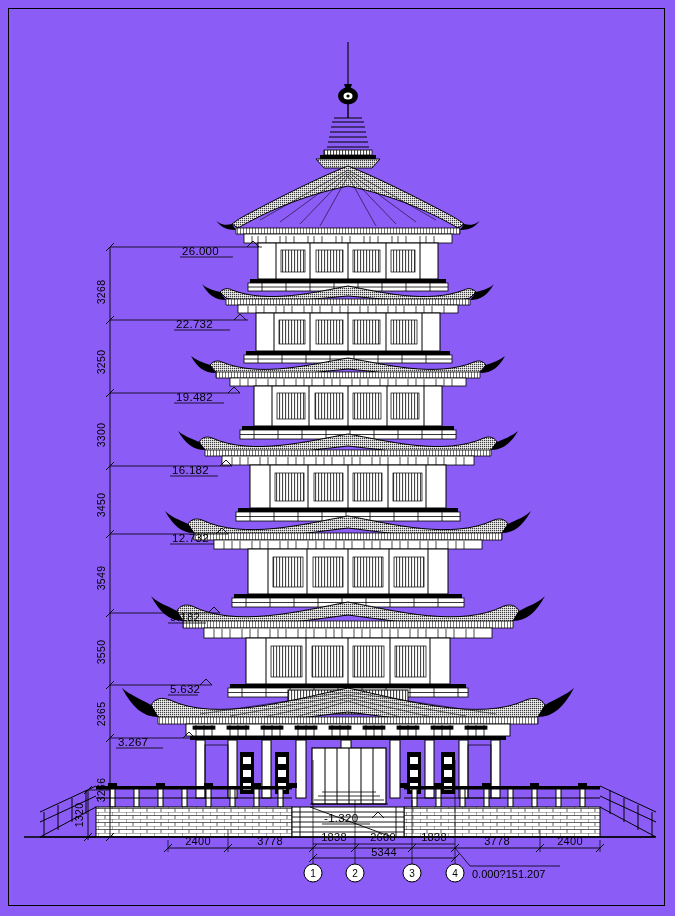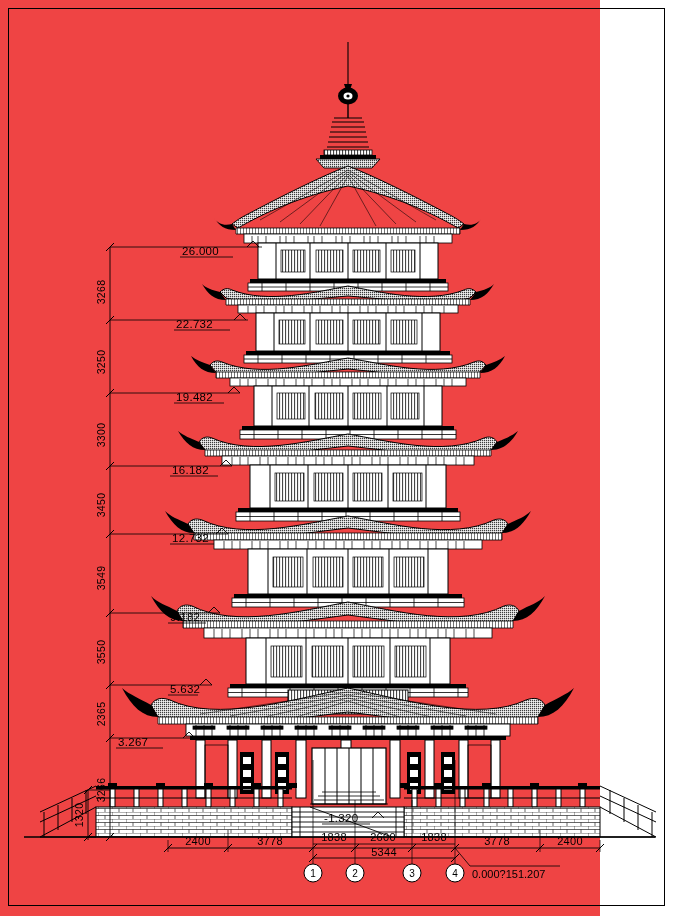--- a/index.html
+++ b/index.html
@@ -1,19 +1,19 @@
 <!DOCTYPE html>
 <html><head>
 <meta charset="utf-8">
 <title>Pagoda Elevation Drawing</title>
 <style>
   html,body{margin:0;padding:0;background:#fff;}
   body{width:675px;height:916px;overflow:hidden;
        font-family:"Liberation Sans","DejaVu Sans",sans-serif;}
-  #sheet{position:relative;width:600px;height:916px;background:#ef4444;}
+  #sheet{position:relative;width:675px;height:916px;background:#8b5cf6;}
   #frame{position:absolute;left:8px;top:8px;width:657px;height:898px;
          border:1px solid #000;box-sizing:border-box;}
   svg{position:absolute;left:0;top:0;width:675px;height:916px;}
   .dimtxt{font-family:"Liberation Sans","DejaVu Sans",sans-serif;
           font-size:11px;fill:#000;letter-spacing:.3px;}
   .dimtxt-v{font-family:"Liberation Sans","DejaVu Sans",sans-serif;
           font-size:10.5px;fill:#000;letter-spacing:.3px;}
   .elevtxt{font-family:"Liberation Sans","DejaVu Sans",sans-serif;
           font-size:11.5px;fill:#000;letter-spacing:.3px;}
   .gridtxt{font-family:"Liberation Sans","DejaVu Sans",sans-serif;

